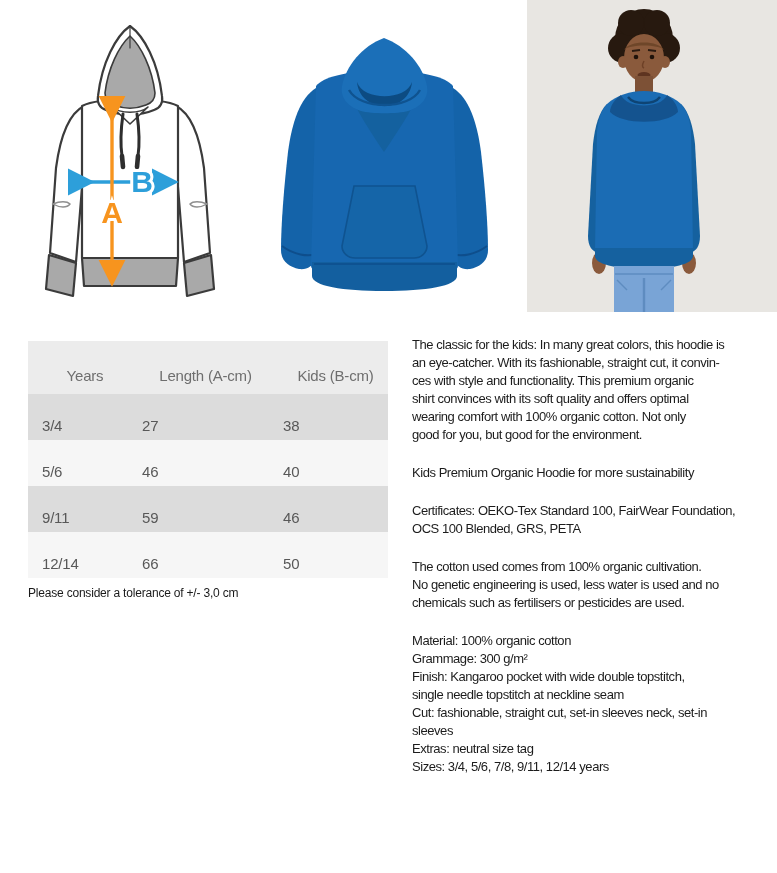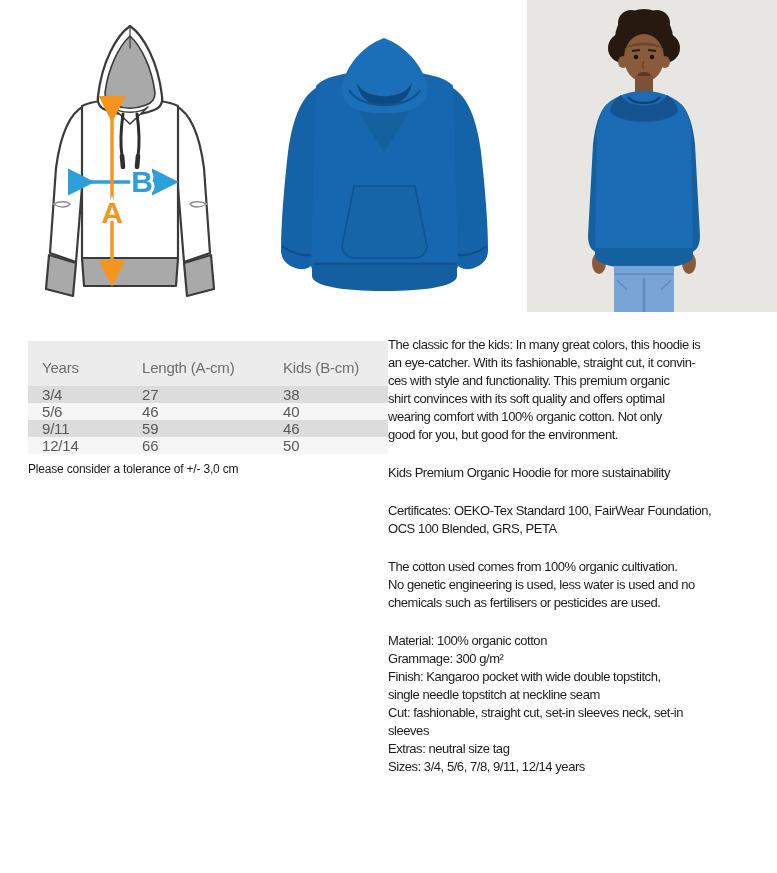--- a/index.html
+++ b/index.html
@@ -5,27 +5,27 @@
   html,body{margin:0;padding:0;background:#fff;}
   .page{position:relative;width:777px;height:873px;background:#ffffff;overflow:hidden;
         font-family:"Liberation Sans",sans-serif;}
   figure{margin:0;padding:0;position:absolute;}
   .diagram{left:20px;top:10px;width:220px;height:290px;}
   .product-photo{left:262px;top:22px;width:245px;height:280px;}
   .model-photo{left:527px;top:0;width:250px;height:312px;}
   .left-col{position:absolute;left:28px;top:341px;width:360px;}
   .size-table{width:360px;border-collapse:collapse;table-layout:fixed;
               font-size:15px;letter-spacing:-0.2px;}
-  .size-table th{background:#ececec;color:#6e6e6e;font-weight:normal;text-align:left;
-                 height:37px;padding:8px 0 0 14px;}
-  .size-table td{color:#585858;height:17px;padding:0 0 0 14px;}
+  .size-table th{background:#ececec;color:#6e6e6e;font-weight:normal;text-align:center;
+                 height:37px;padding:16px 0 0 14px;}
+  .size-table td{color:#585858;height:30px;padding:16px 0 0 14px;}
   .size-table tbody tr:nth-child(odd){background:#dcdcdc;}
   .size-table tbody tr:nth-child(even){background:#f6f6f6;}
   .tolerance{margin:8px 0 0 0;font-size:12px;letter-spacing:-0.2px;color:#1a1a1a;}
-  .right-col{position:absolute;left:388px;top:336px;width:365px;color:#1c1c1c;}
+  .right-col{position:absolute;left:412px;top:336px;width:365px;color:#1c1c1c;}
   .right-col p{margin:0 0 20px 0;font-size:13px;line-height:18px;letter-spacing:-0.45px;
                white-space:pre;}
   svg text.dimlabel{font-family:"Liberation Sans",sans-serif;font-weight:bold;}
 </style>
 </head>
 <body>
 
 <div class="page">
 
   <figure class="diagram">

